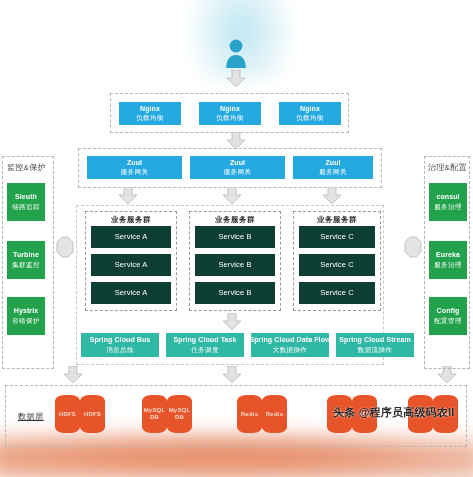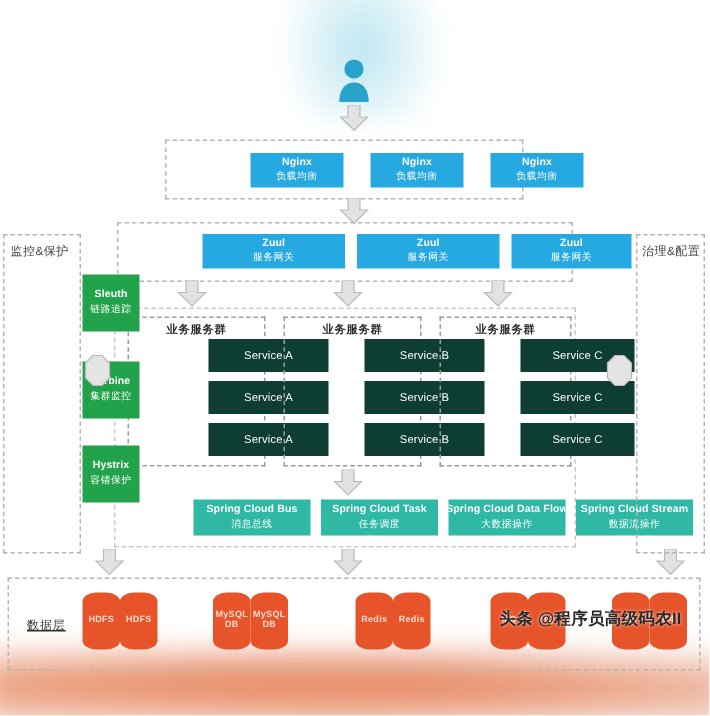--- a/index.html
+++ b/index.html
@@ -91,21 +91,20 @@
     position: absolute;
     box-sizing: border-box;
     display: flex;
     flex-direction: column;
     align-items: center;
     justify-content: center;
     text-align: right;
     line-height: 1.25;
     color: #ffffff;
     overflow: hidden;
-    margin-left: 48px;
   }
   .node .n-en {
     font-size: 7px;
     font-weight: bold;
     letter-spacing: 0.1px;
     white-space: nowrap;
   }
   .node .n-cn {
     font-size: 6.5px;
     letter-spacing: 0.4px;

